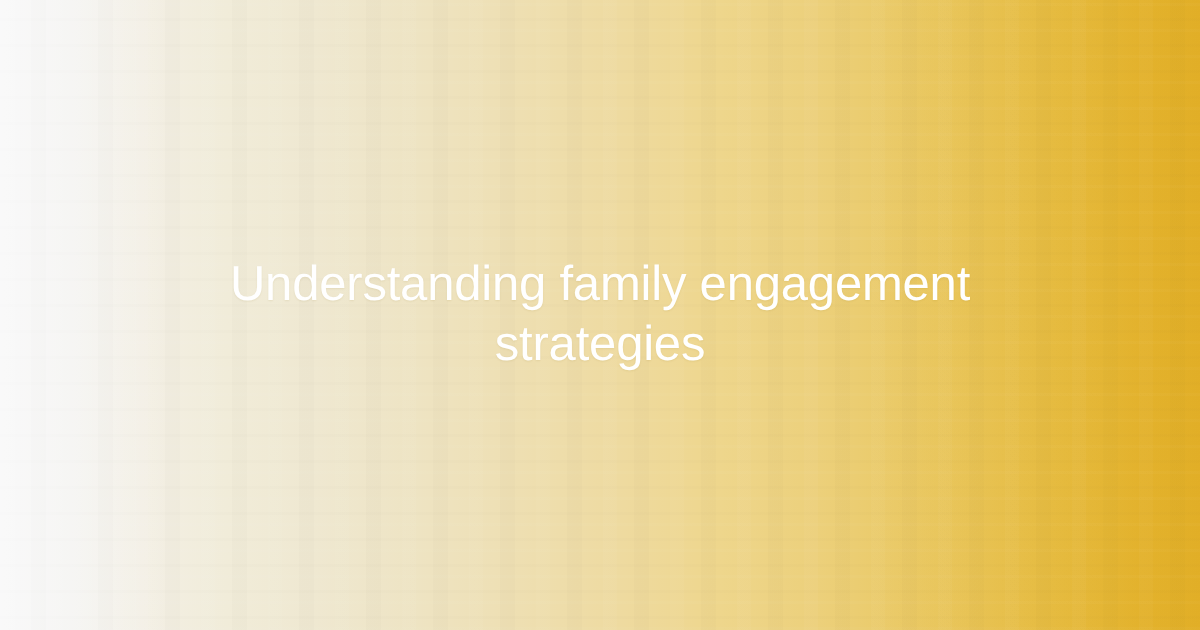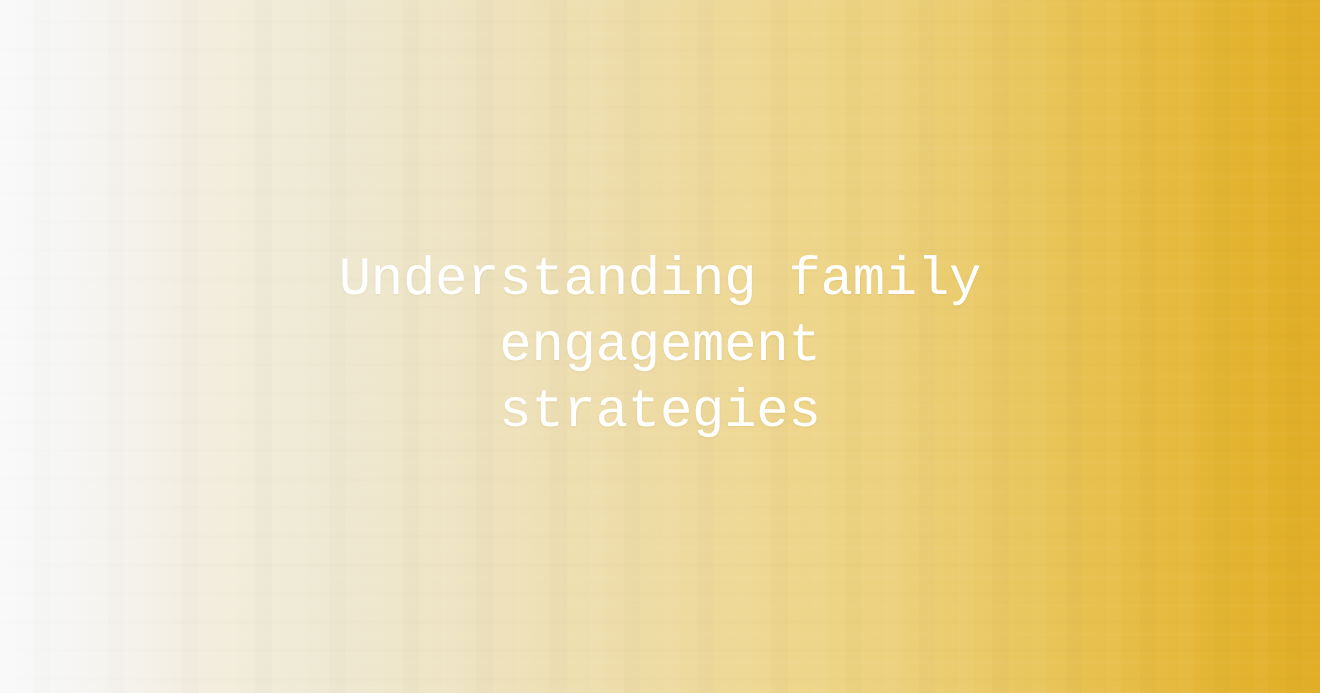--- a/index.html
+++ b/index.html
@@ -100,21 +100,21 @@
     position: relative;
     z-index: 5;
     width: 900px;
     text-align: center;
     padding: 0 20px;
     box-sizing: border-box;
   }
 
   .headline {
     margin: 0;
-    font-family: Liberation Mono, monospace;
+    font-family: Liberation Sans, sans-serif;
     font-size: 49px;
     font-weight: 400;
     line-height: 1.22;
     letter-spacing: -0.2px;
     color: #ffffff;
     text-rendering: geometricPrecision;
     -webkit-font-smoothing: antialiased;
     text-shadow: 0 1px 2px rgba(140, 105, 20, 0.10);
     white-space: pre-line;
   }

